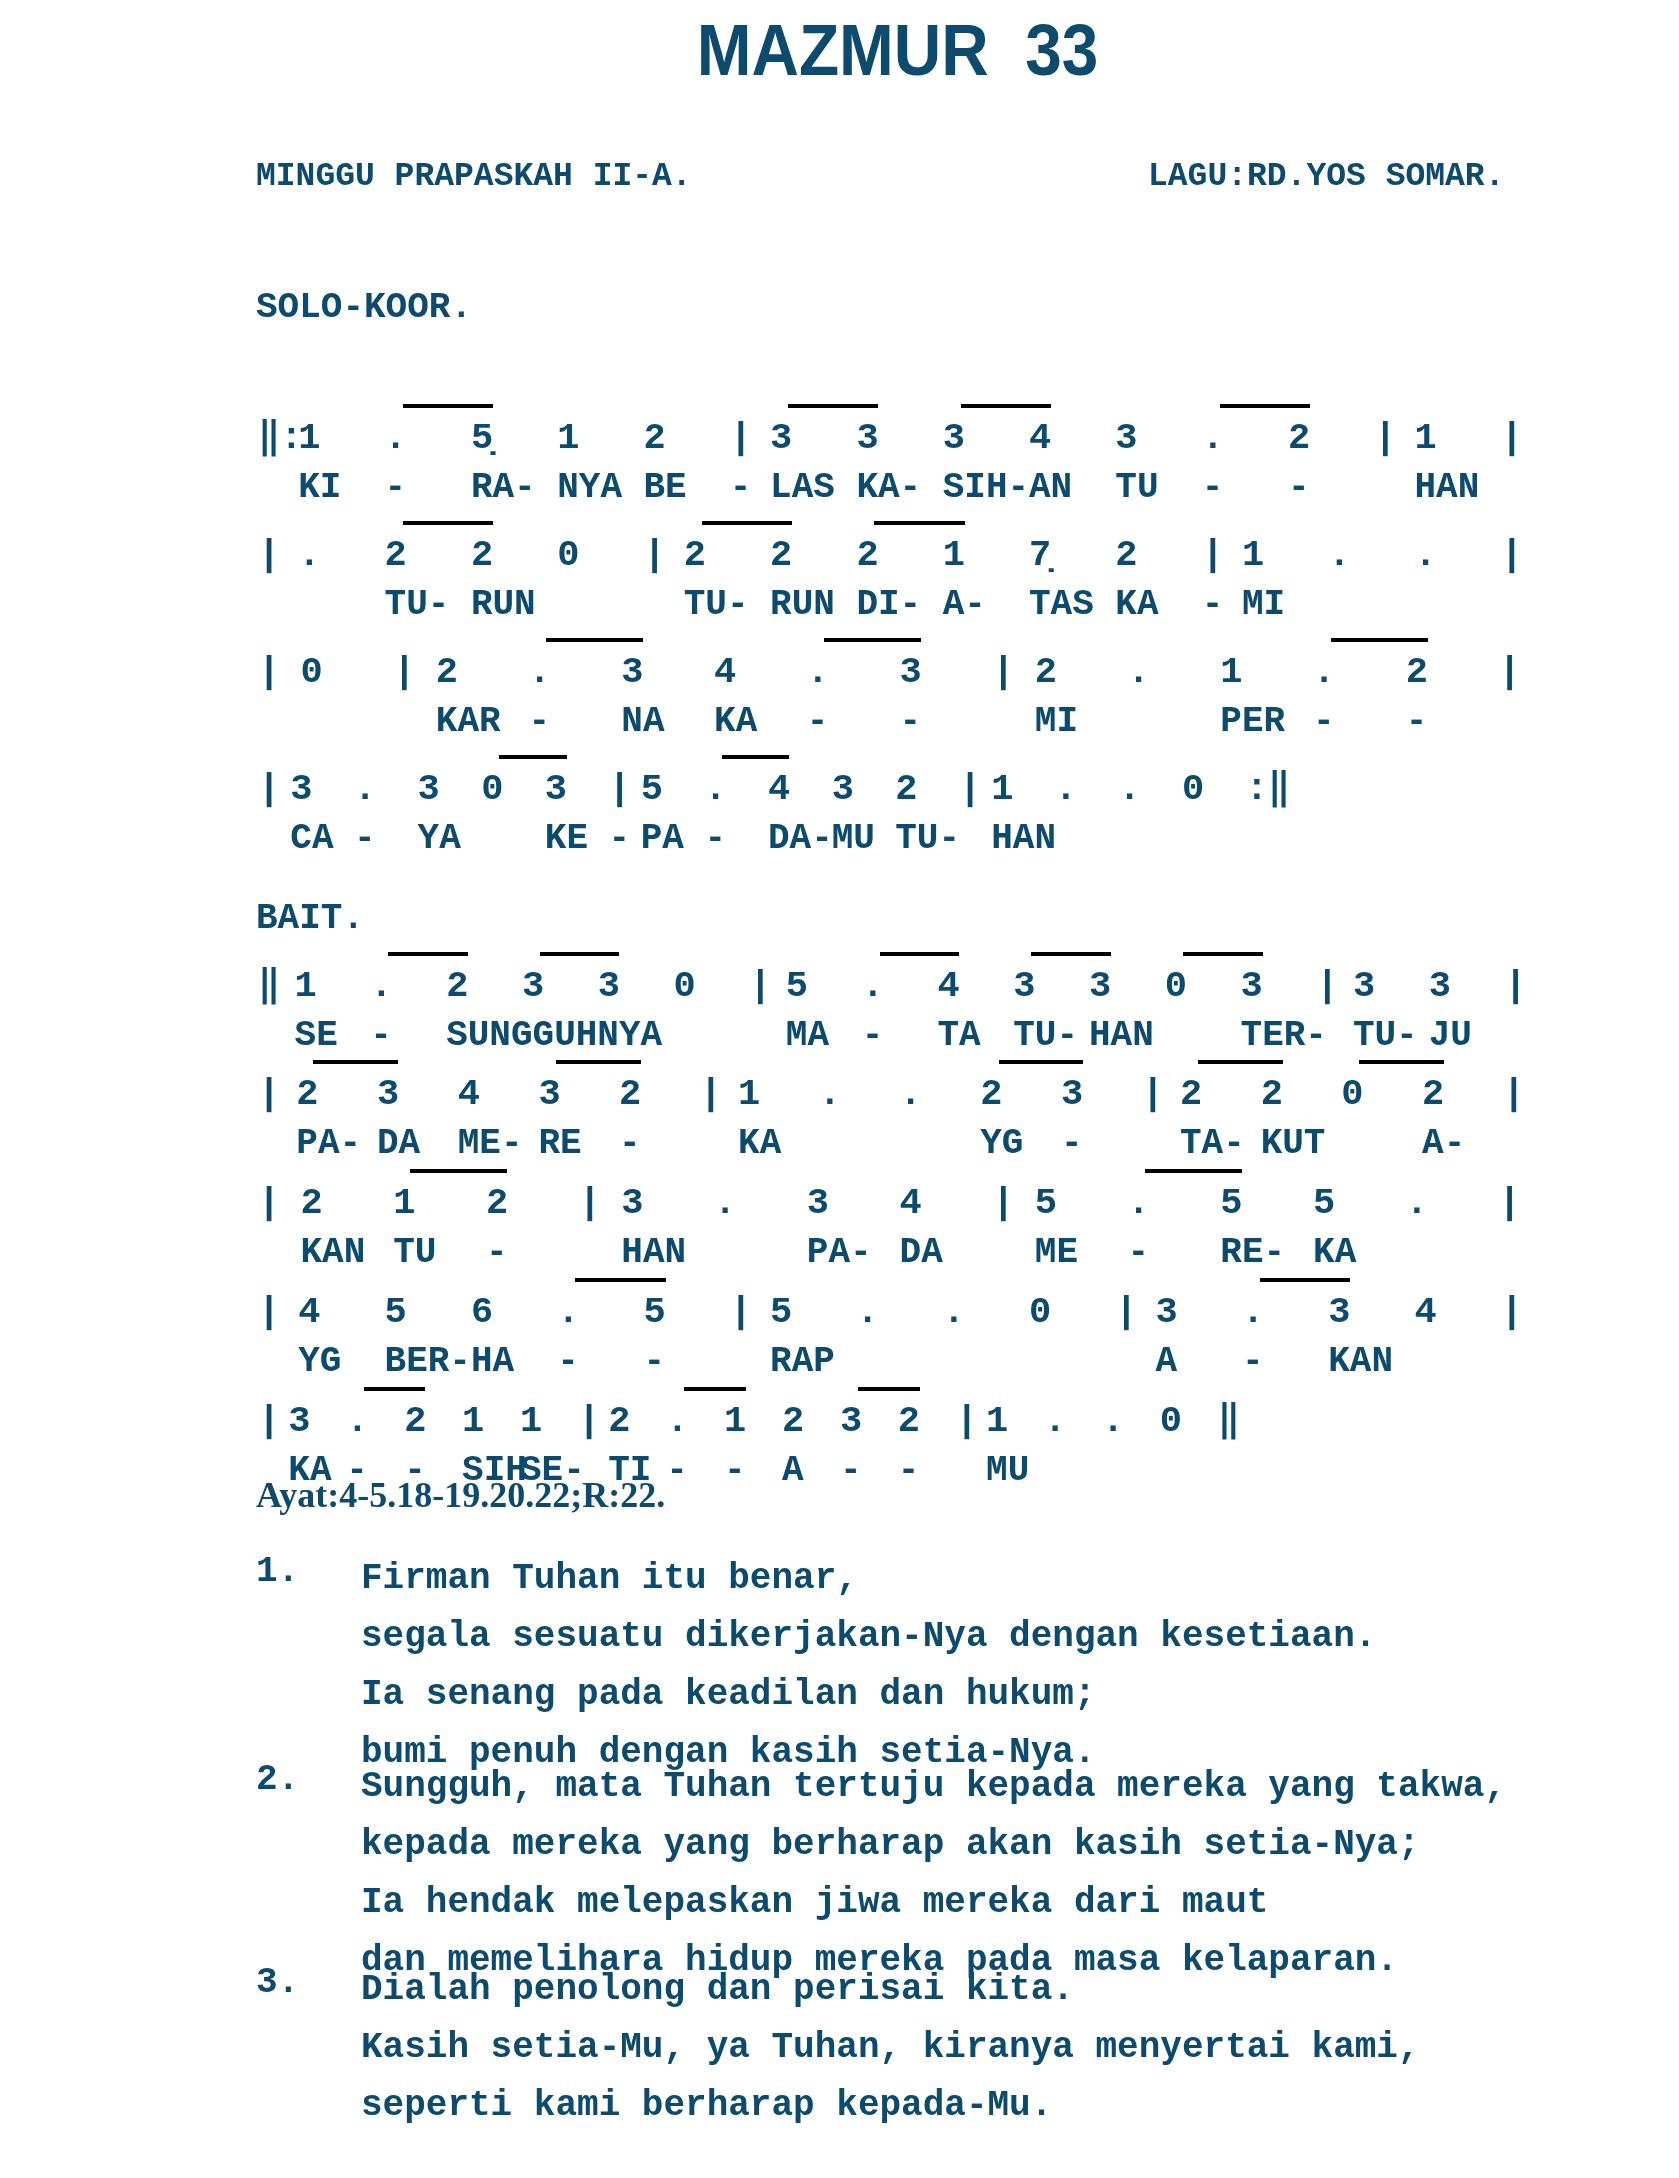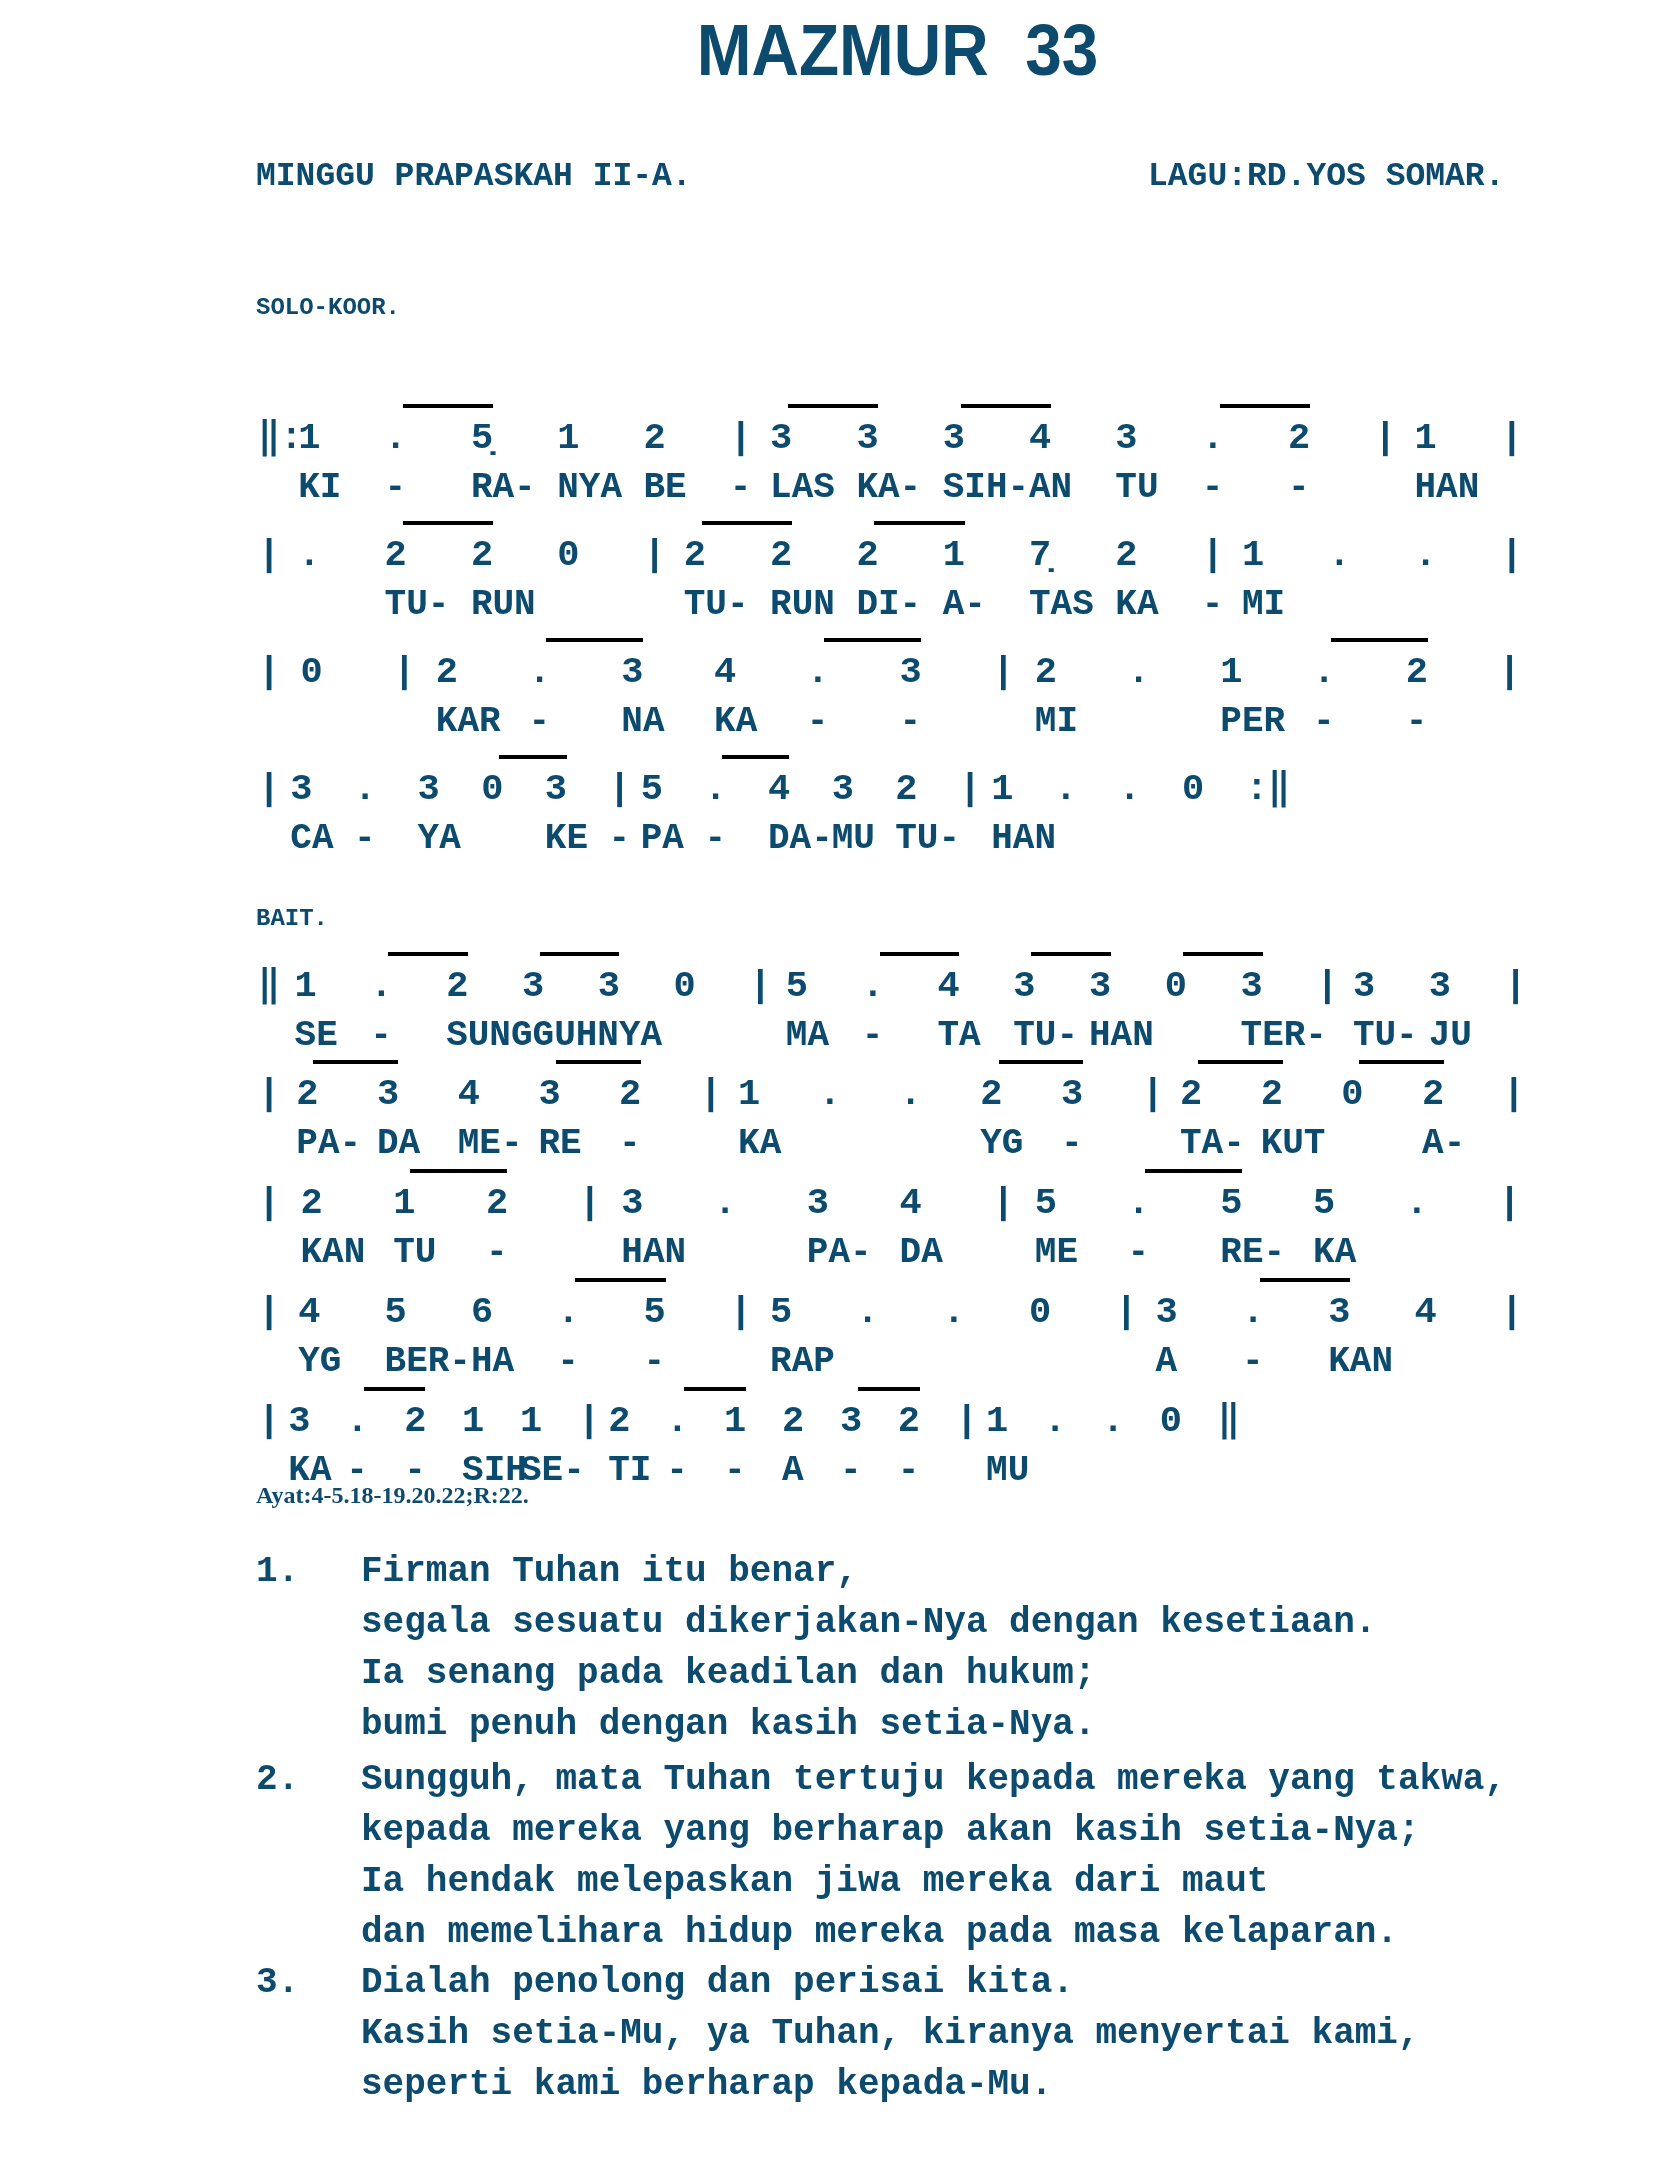--- a/index.html
+++ b/index.html
@@ -17,21 +17,21 @@
     left:256px;top:10px;width:1283px;
     text-align:center;
     font-family:"Liberation Sans","DejaVu Sans",sans-serif;
     font-weight:bold;font-size:73px;line-height:79px;
     white-space:pre;
     transform:scaleX(0.9);
   }
   .hdr{top:154px;font-size:33px;line-height:46px;white-space:pre;}
   #hdr-left{left:256px;}
   #hdr-right{left:1148px;}
-  .section-heading{left:256px;font-size:24px;line-height:46px;white-space:pre;}
+  .section-heading{left:256px;font-size:36px;line-height:46px;white-space:pre;}
   #solo-heading{top:285px;}
   #bait-heading{top:884px;margin-top:12px;}
   #ayat-heading{top:1472px;font-family:Liberation Serif, serif;}
   .music-line{
     left:256px;width:1283px;
     position:absolute;display:flex;
     padding-top:26px;
   }
   .music-line.w1030{width:1020px;}
   .music-line.w1000{width:990px;}
@@ -39,21 +39,21 @@
   .cell.bar{flex:0.35 1 30px;min-width:30px;}
   .note{height:48px;font-size:37px;line-height:48px;white-space:pre;padding-left:2px;}
   .lyric{height:50px;font-size:36px;line-height:51px;white-space:pre;padding-left:2px;}
   .beam{position:absolute;top:16px;height:4px;background:#000;}
   #m-s1{top:388px;} #m-s2{top:505px;} #m-s3{top:622px;} #m-s4{top:739px;}
   #m-b1{top:936px;} #m-b2{top:1044px;} #m-b3{top:1153px;} #m-b4{top:1262px;} #m-b5{top:1371px;}
   .verse{left:256px;width:1346px;font-size:36px;}
   #verse-1{top:1546px;} #verse-2{top:1754px;} #verse-3{top:1957px;}
   .verse-num{position:absolute;left:0;top:0;line-height:51px;}
   .verse-lines{margin-left:105px;}
-  .verse-line{line-height:51px;white-space:pre;}
+  .verse-line{line-height:51px;white-space:pre;margin-top:7px;}
 </style>
 </head>
 <body>
 
 <div id="page">
 
   <div id="title" class="abs">MAZMUR  33</div>
 
   <div id="hdr-left" class="abs hdr">MINGGU PRAPASKAH II-A.</div>
   <div id="hdr-right" class="abs hdr">LAGU:RD.YOS SOMAR.</div>

